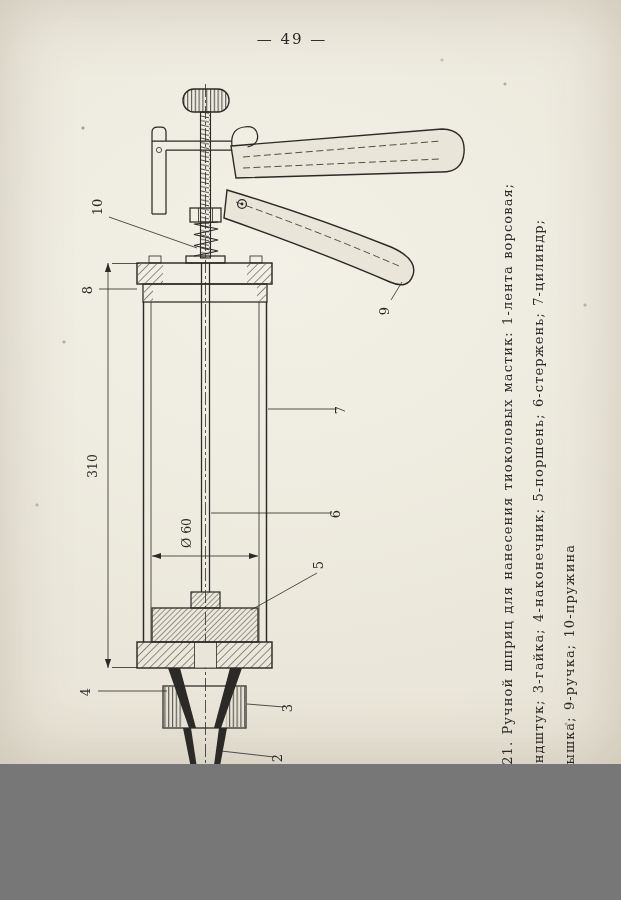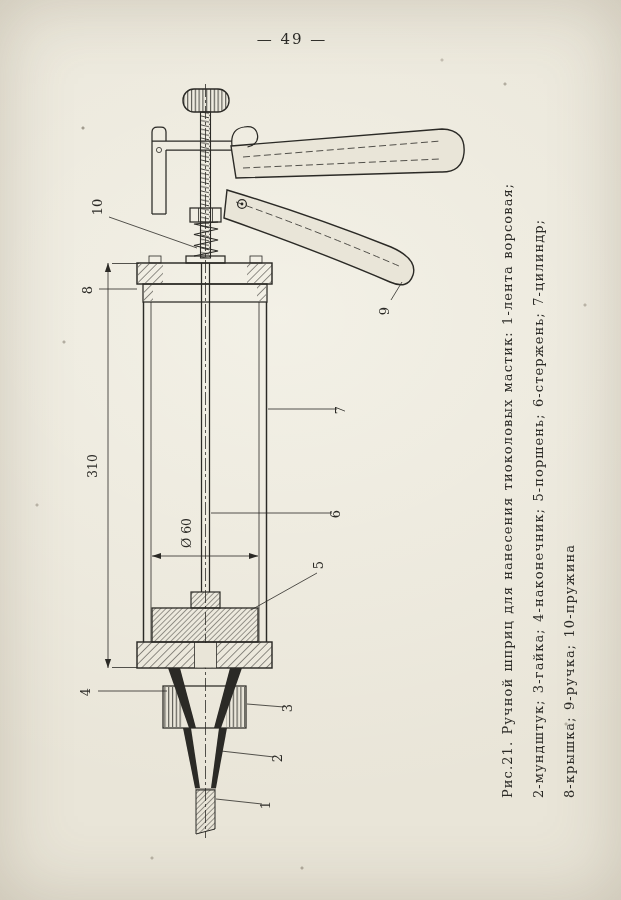--- a/index.html
+++ b/index.html
@@ -1,17 +1,17 @@
 <!DOCTYPE html>
 <html><head>
 <meta charset="utf-8">
 <style>
   html,body{margin:0;padding:0;background:#777;}
   .page{
-    position:relative;width:621px;height:900px;overflow:hidden;
+    position:relative;width:621px;height:764px;overflow:hidden;
     background-color:#e9e5d8;
     background-image:
       radial-gradient(circle at 83px 128px, rgba(70,60,45,.45) 0 1px, rgba(70,60,45,0) 2px),
       radial-gradient(circle at 505px 84px, rgba(70,60,45,.35) 0 1px, rgba(70,60,45,0) 2px),
       radial-gradient(circle at 64px 342px, rgba(70,60,45,.35) 0 1px, rgba(70,60,45,0) 2px),
       radial-gradient(circle at 585px 305px, rgba(70,60,45,.3) 0 1px, rgba(70,60,45,0) 2px),
       radial-gradient(circle at 37px 505px, rgba(70,60,45,.3) 0 1px, rgba(70,60,45,0) 2px),
       radial-gradient(circle at 302px 868px, rgba(70,60,45,.35) 0 1px, rgba(70,60,45,0) 2px),
       radial-gradient(circle at 152px 858px, rgba(70,60,45,.3) 0 1px, rgba(70,60,45,0) 2px),
       radial-gradient(circle at 566px 724px, rgba(70,60,45,.3) 0 1px, rgba(70,60,45,0) 2px),

